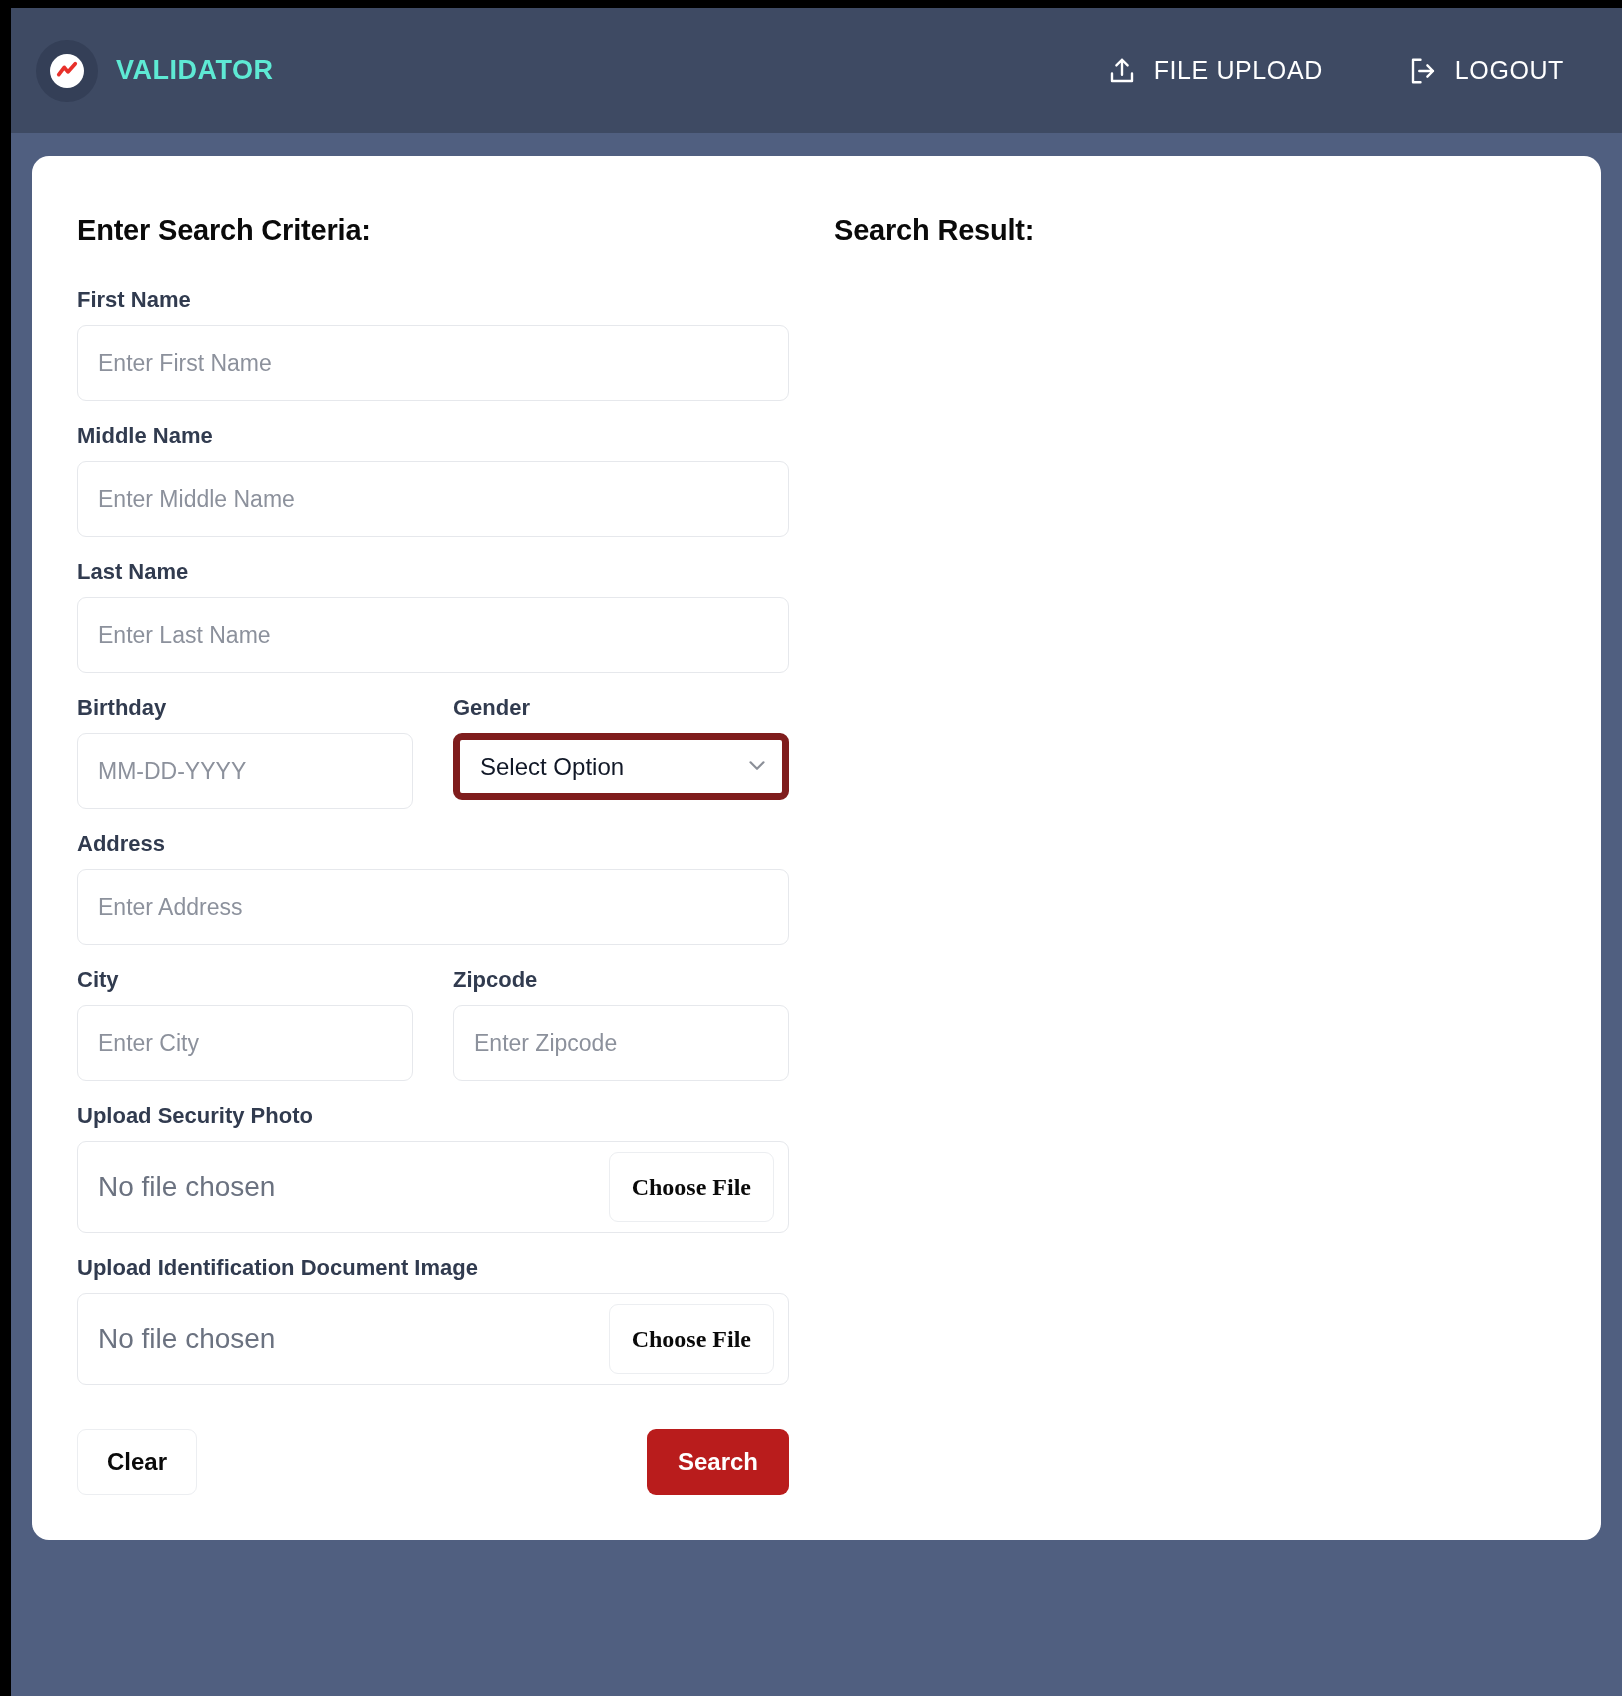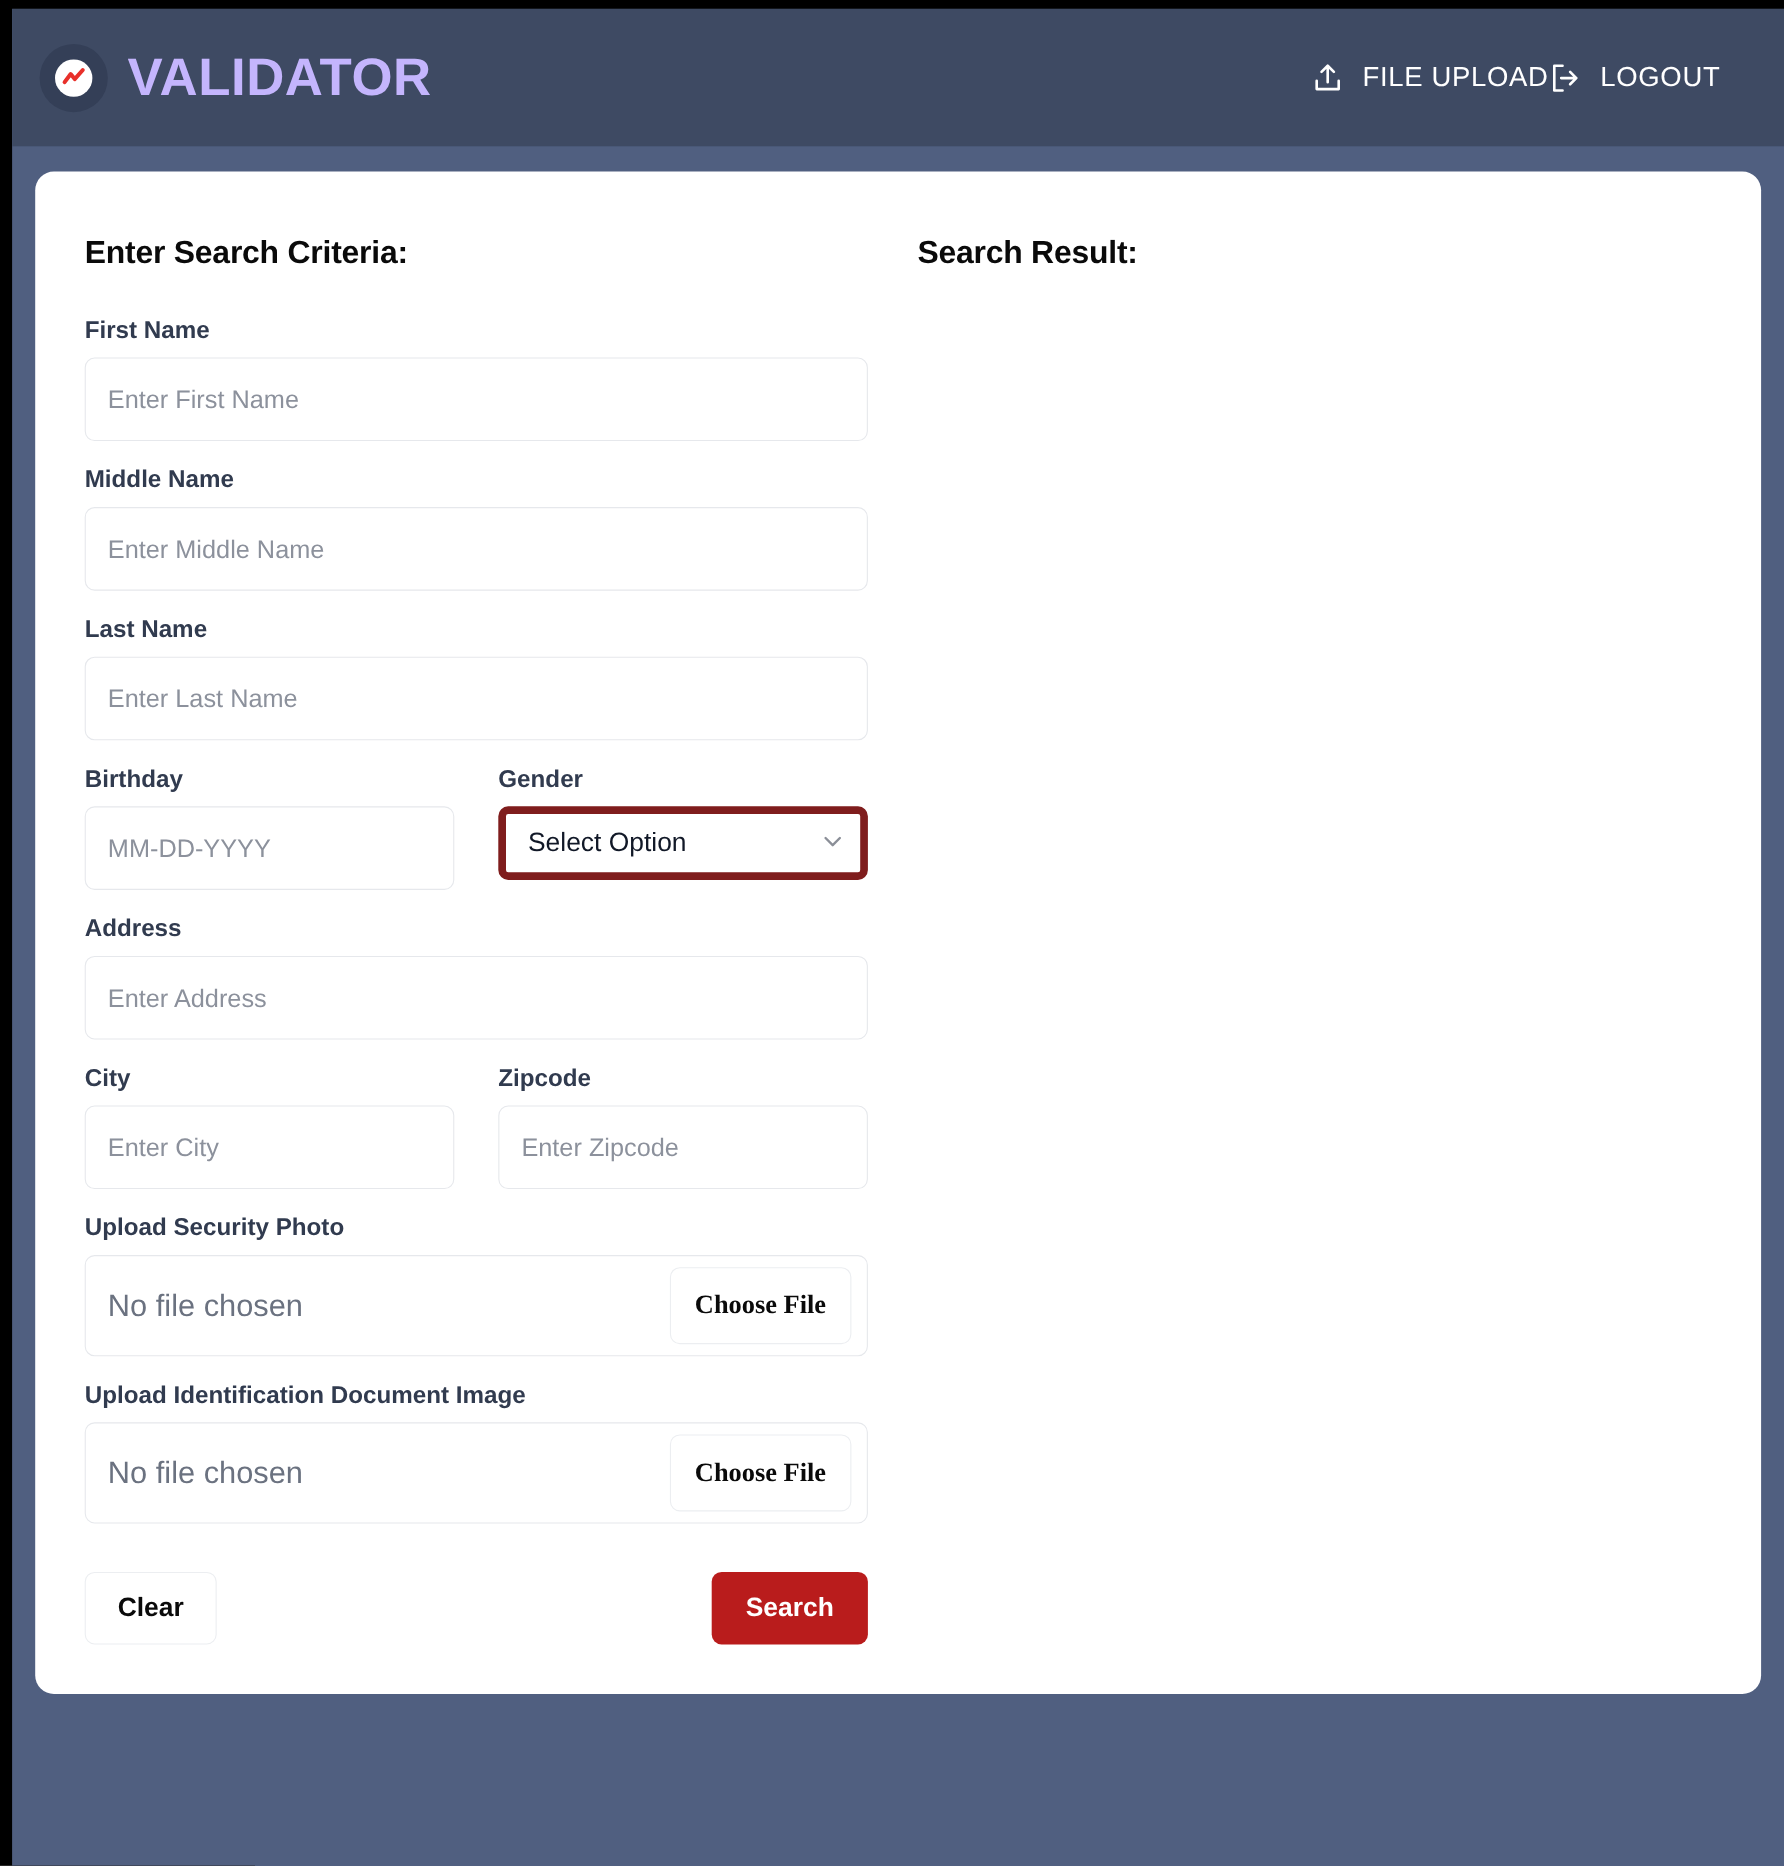--- a/index.html
+++ b/index.html
@@ -51,30 +51,31 @@
     width: 34px;
     height: 34px;
     border-radius: 50%;
     background: #ffffff;
     display: flex;
     align-items: center;
     justify-content: center;
   }
 
   .brand-name {
-    color: #c4b5fd;
-    font-size: 48px;
+    color: #5eead4;
+    font-size: 27px;
     font-weight: bold;
     letter-spacing: 0.5px;
   }
 
   .header-actions {
     margin-left: auto;
     display: flex;
     align-items: flex-end;
+    gap: 85px;
   }
 
   .header-link {
     display: flex;
     align-items: center;
     gap: 17px;
     color: #ffffff;
     font-size: 25px;
     letter-spacing: 0.6px;
     cursor: pointer;

